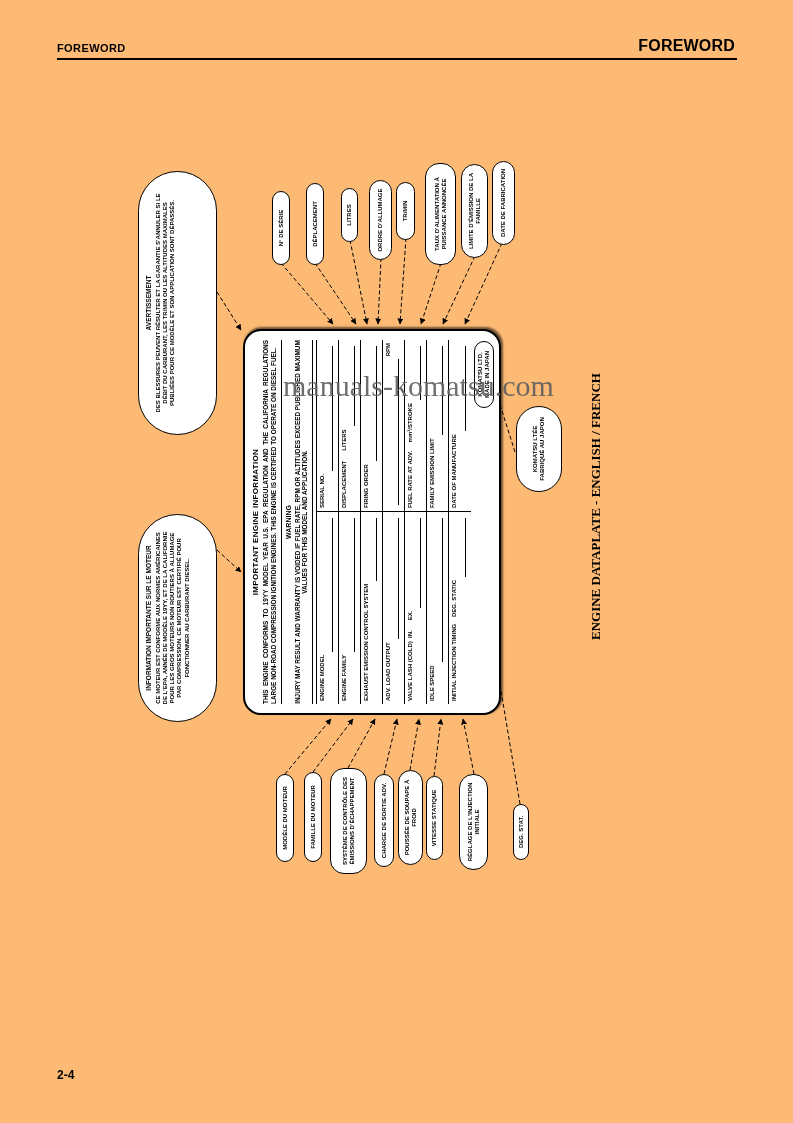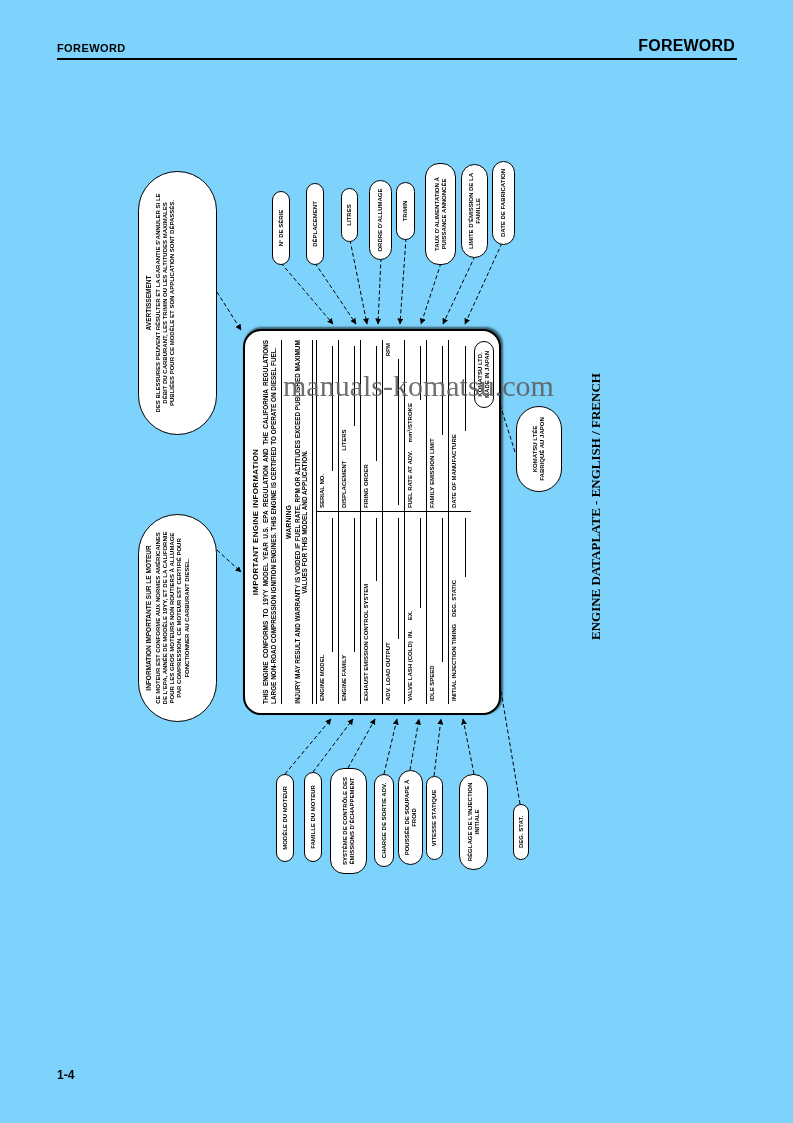--- a/index.html
+++ b/index.html
@@ -1,17 +1,17 @@
 <!DOCTYPE html>
 <html><head>
 <meta charset="utf-8">
 <style>
   html,body { margin:0; padding:0; background:#e9e9e9; }
   .page {
-    position:relative; width:793px; height:1123px; background:#7dd3fc;
+    position:relative; width:793px; height:1123px; background:#fdba74;
     font-family:"Liberation Sans", sans-serif; color:#000; overflow:hidden;
     margin:0 auto;
   }
   
   .hdr-left  { position:absolute; left:57px;  top:42px; font-size:11px; font-weight:bold; letter-spacing:.4px; }
   .hdr-right { position:absolute; right:58px; top:37px; font-size:16px; font-weight:bold; letter-spacing:.2px; }
   .hdr-rule  { position:absolute; left:57px; right:56px; top:58px; height:2px; background:#000; }
   .pg-num    { position:absolute; left:57px; top:1068px; font-size:12px; font-weight:bold; }
 
   
@@ -202,14 +202,14 @@
     <div class="maker-oval">
       <div>KOMATSU LTÉE</div>
       <div>FABRIQUÉ AU JAPON</div>
     </div>
 
     <div class="fig-caption">ENGINE DATAPLATE - ENGLISH / FRENCH</div>
   </div>
 
   <div class="watermark">manuals-komatsu.com</div>
 
-  <div class="pg-num">1-4</div>
+  <div class="pg-num">2-4</div>
 </div>
 
 </body></html>

